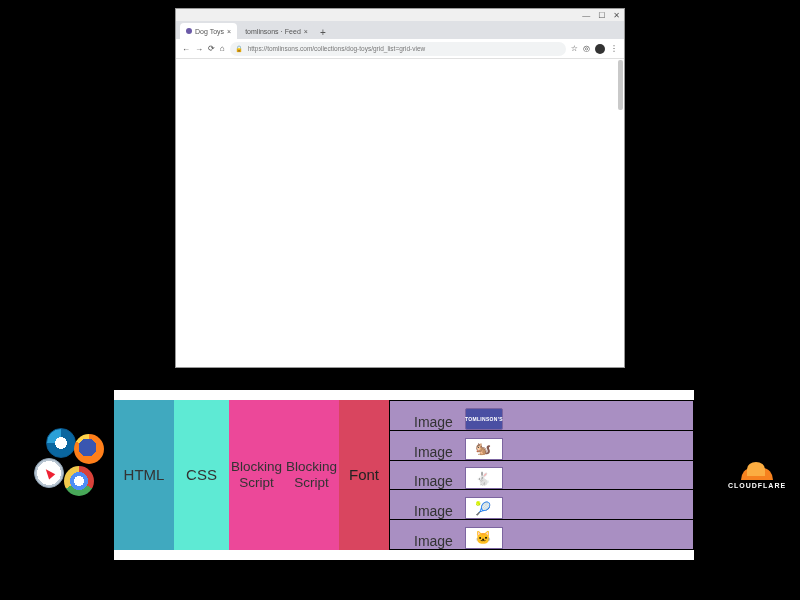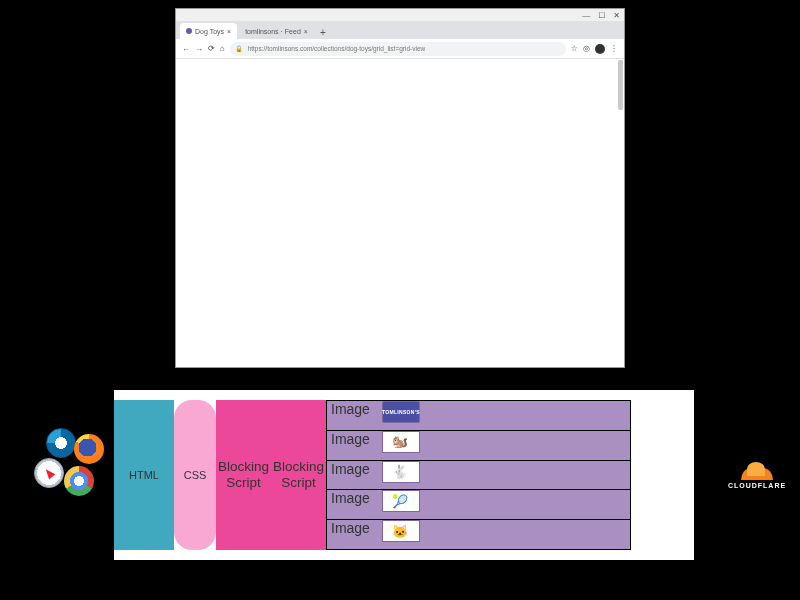--- a/index.html
+++ b/index.html
@@ -122,43 +122,43 @@
     position: absolute;
     left: 0; top: 10px;
     width: 580px;
     height: 150px;
     display: flex;
   }
   .block {
     display: flex;
     align-items: center;
     justify-content: center;
-    font-size: 11px;
+    font-size: 15px;
     color: #333;
     text-align: center;
     line-height: 1.15;
     border-right: 0;
   }
   .b-html   { background: #40a9bf; width: 60px; }
-  .b-css    { background: #f9a8d4; width: 42px; border-radius: 18px; }
+  .b-css    { background: #5eead4; width: 55px; }
   .b-script { background: #ec4899; width: 55px; font-size: 13.5px; }
   .b-font   { background: #d9455f; width: 50px; color: #222; }
   .b-images {
     width: 305px;
     display: flex;
     flex-direction: column;
   }
   .img-row {
     flex: 1;
     background: #a98fc2;
     border: 1px solid #000;
     display: flex;
-    align-items: flex-start;
+    align-items: flex-end;
     gap: 12px;
-    padding-left: 4px;
+    padding-left: 24px;
     font-size: 14px;
     color: #333;
   }
   .img-row:not(:first-child) { border-top: none; }
   .thumb {
     width: 38px;
     height: 22px;
     background: #fff;
     border: 1px solid #7c65a0;
     display: flex;
@@ -305,20 +305,21 @@
 </div>
 
 <div class="waterfall-wrap">
   <div class="waterfall">
     <div class="block b-html">HTML</div>
     <div class="block b-css">CSS</div>
     <div class="block b-script" style="white-space:pre-line">Blocking
 Script</div>
     <div class="block b-script" style="white-space:pre-line">Blocking
 Script</div>
+    <div class="block b-font">Font</div>
     <div class="b-images">
       <div class="img-row">
         <span>Image</span>
         <span class="thumb logo">TOMLINSON'S</span>
       </div>
       <div class="img-row">
         <span>Image</span>
         <span class="thumb">🐿️</span>
       </div>
       <div class="img-row">

